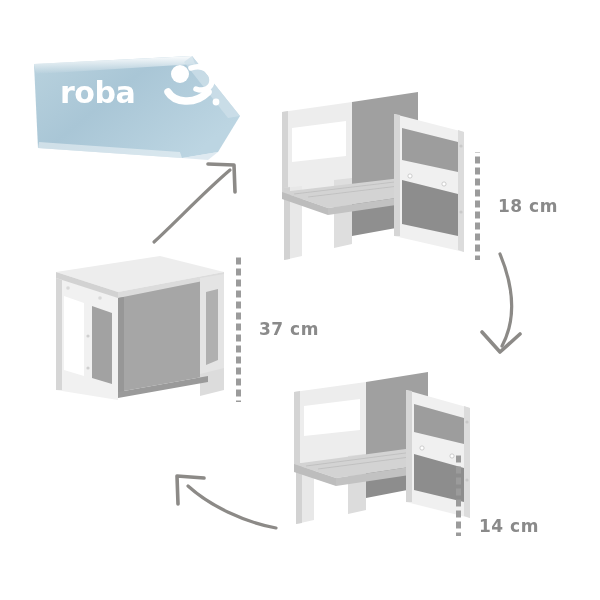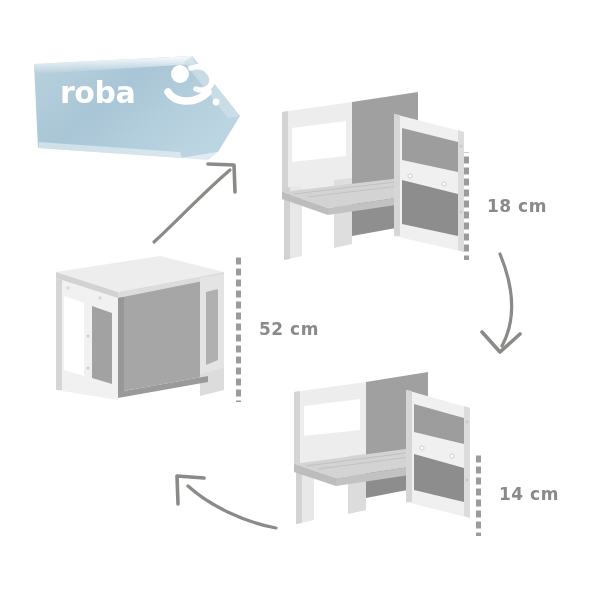--- a/index.html
+++ b/index.html
@@ -28,23 +28,23 @@
     background-position:left center;
     background-size:5px 11px;
     background-repeat:repeat-y;
   }
   .measure .mlabel{
     margin-left:18px;white-space:nowrap;
     font-family:"DejaVu Sans",sans-serif;
     font-weight:bold;font-size:17px;color:#8a8a8a;letter-spacing:0.5px;
   }
 
-  #measure-18{left:464px;top:152px;height:108px;}
+  #measure-18{left:475px;top:152px;height:108px;}
   #measure-29{left:236px;top:256px;height:146px;}
-  #measure-14{left:476px;top:452px;height:84px;}
+  #measure-14{left:456px;top:452px;height:84px;align-items:flex-end;}
 
   svg{display:block;overflow:visible;}
   .chair-svg{position:absolute;}
   #chair-top{left:268px;top:84px;}
   #chair-left{left:48px;top:248px;}
   #chair-bottom{left:278px;top:368px;}
   .arrow-svg{position:absolute;}
   #arrow-up-left{left:138px;top:148px;}
   #arrow-down-right{left:458px;top:248px;}
   #arrow-up-bottom{left:148px;top:448px;}
@@ -192,21 +192,21 @@
     <path d="M30,56 L29,28 L56,30" fill="none" stroke="#8c8a87" stroke-width="3.6" stroke-linecap="round" stroke-linejoin="round"></path>
   </svg>
 
   <div class="measure" id="measure-18">
     <div class="dash" style="height:108px;"></div>
     <div class="mlabel">18 cm</div>
   </div>
 
   <div class="measure" id="measure-29">
     <div class="dash" style="height:146px;"></div>
-    <div class="mlabel">52 cm</div>
+    <div class="mlabel">37 cm</div>
   </div>
 
   <div class="measure" id="measure-14">
     <div class="dash" style="height:84px;"></div>
     <div class="mlabel">14 cm</div>
   </div>
 
 </div>
 
 </body></html>

